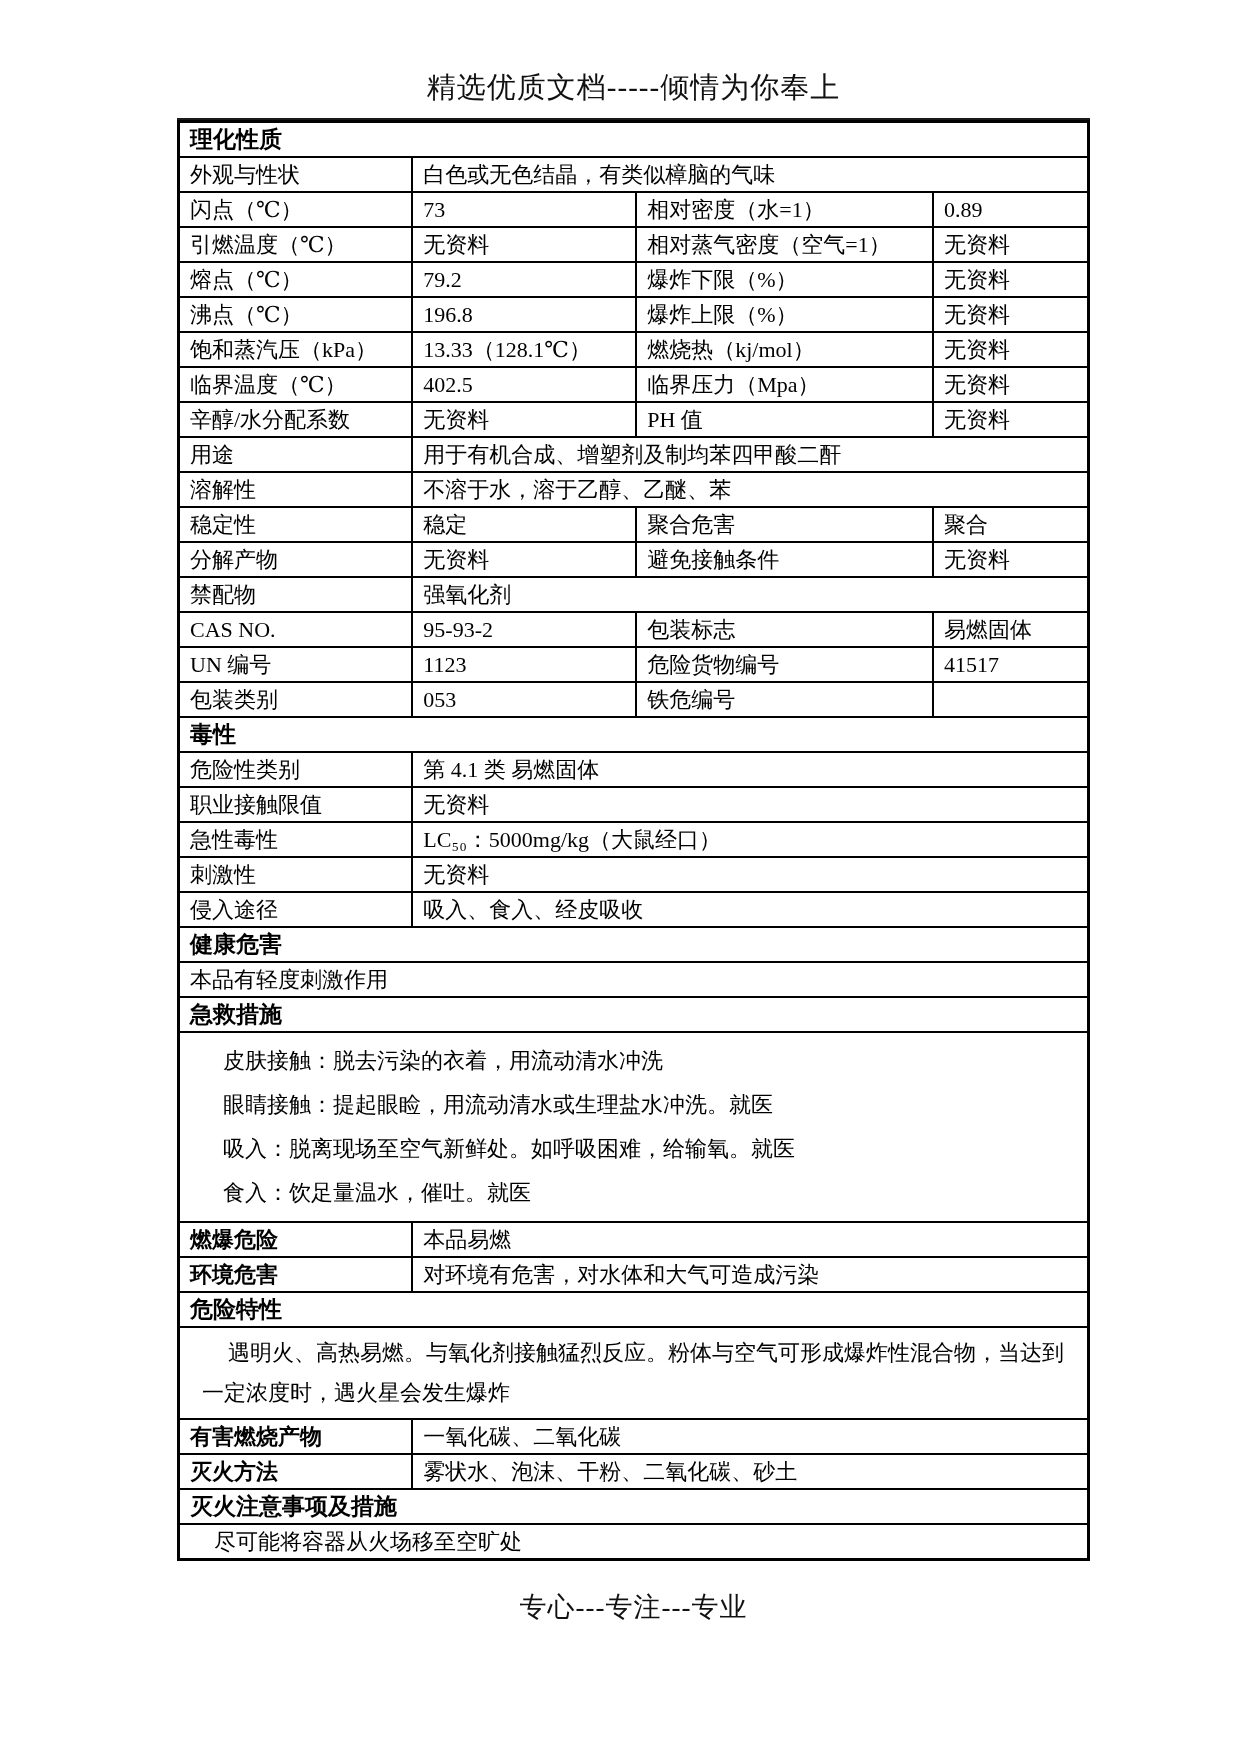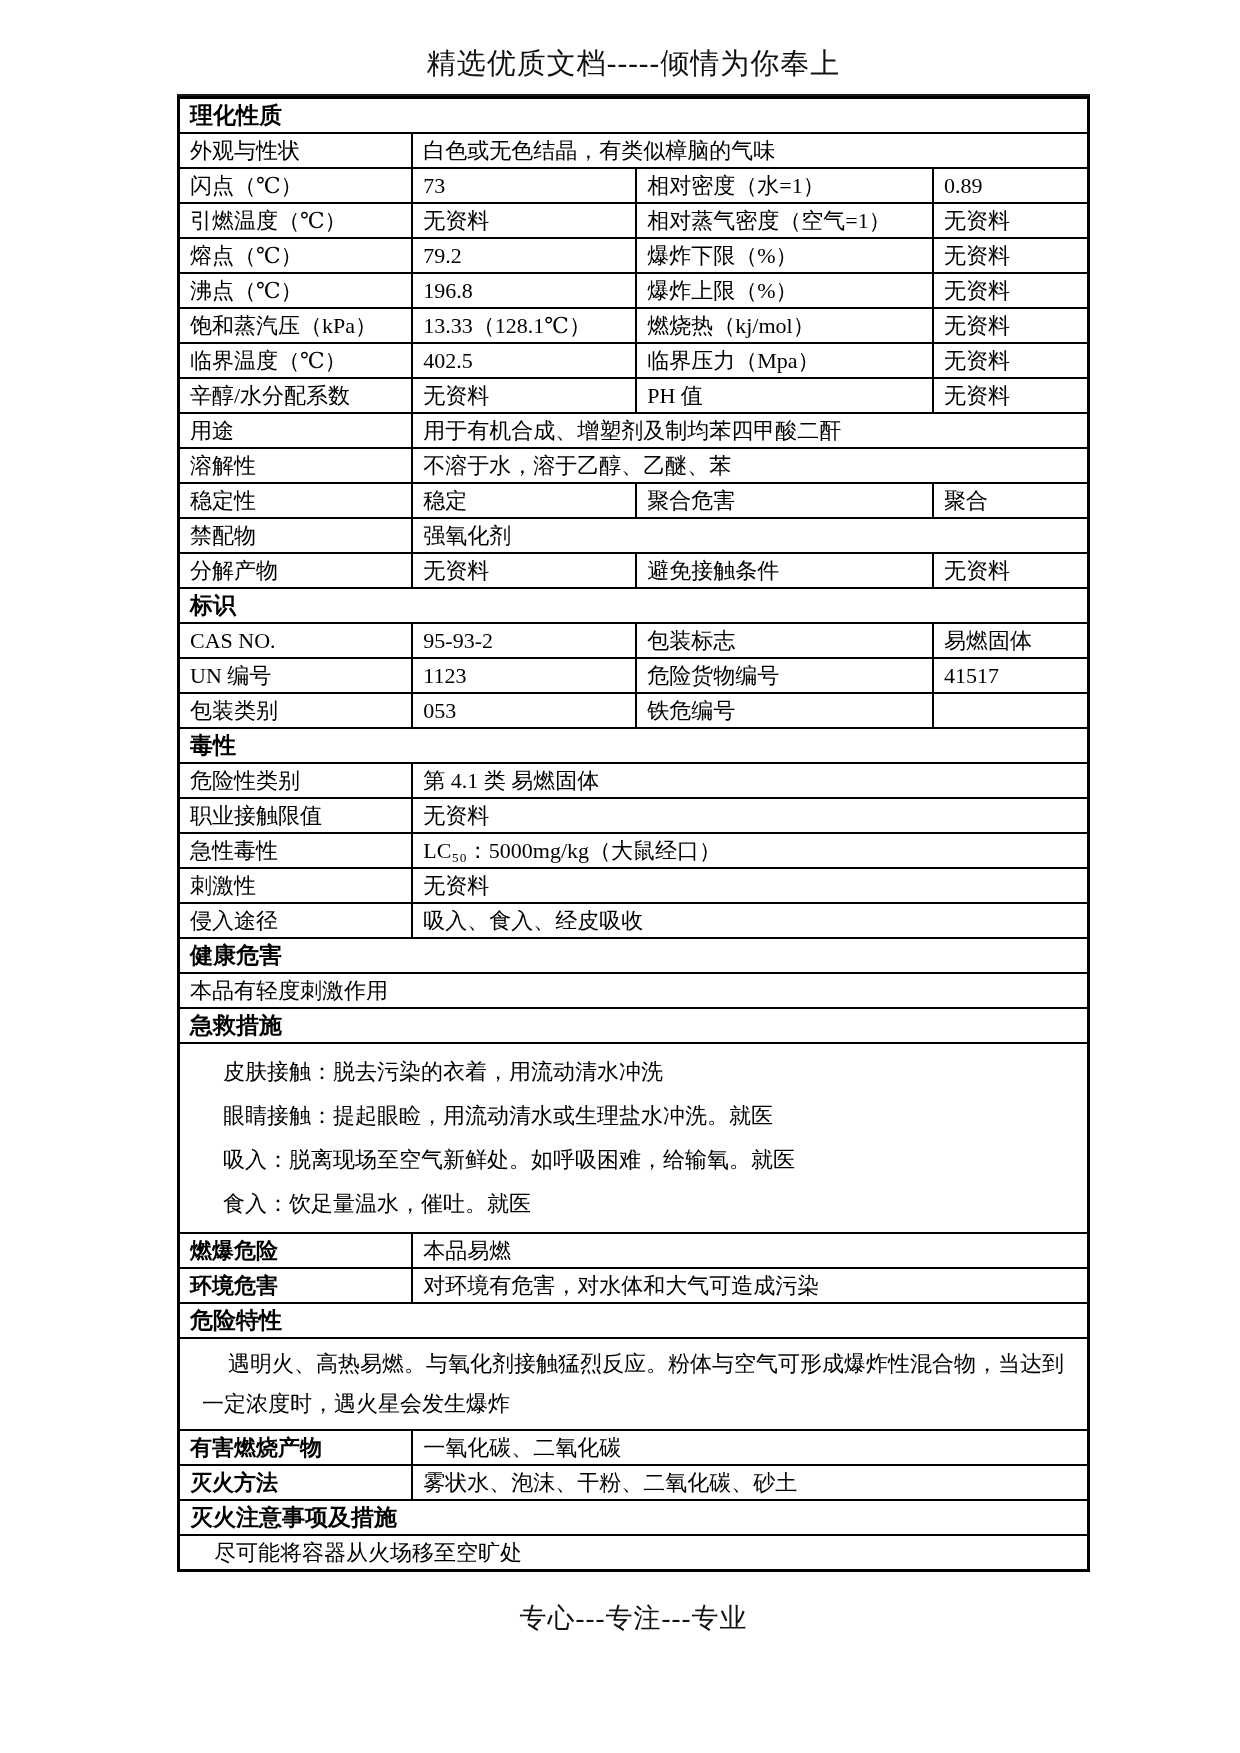--- a/index.html
+++ b/index.html
@@ -14,21 +14,21 @@
     width: 1240px;
     height: 1753px;
     background: #ffffff;
     overflow: hidden;
   }
   .content {
     width: 913px;
     margin-left: 177px;
   }
   .doc-header {
-    padding-top: 44px;
+    padding-top: 68px;
     border-bottom: 2px solid #1a1a1a;
     padding-bottom: 10px;
     text-align: center;
   }
   .doc-header-text {
     font-size: 29px;
     letter-spacing: 1px;
     color: #111111;
   }
   .doc-title {
@@ -170,31 +170,28 @@
             <td class="cell label">溶解性</td>
             <td colspan="3" class="cell">不溶于水，溶于乙醇、乙醚、苯</td>
           </tr>
           <tr>
             <td class="cell label">稳定性</td>
             <td class="cell">稳定</td>
             <td class="cell label2">聚合危害</td>
             <td class="cell">聚合</td>
           </tr>
           <tr>
+            <td class="cell label">分解产物</td>
+            <td class="cell">无资料</td>
+            <td class="cell label2">避免接触条件</td>
+            <td class="cell">无资料</td>
+          </tr>
+          <tr>
             <td class="cell label">禁配物</td>
             <td colspan="3" class="cell">强氧化剂</td>
-          </tr>
-          <tr>
-            <td class="cell label">分解产物</td>
-            <td class="cell">无资料</td>
-            <td class="cell label2">避免接触条件</td>
-            <td class="cell">无资料</td>
-          </tr>
-          <tr>
-            <td colspan="4" class="cell section">标识</td>
           </tr>
           <tr>
             <td class="cell label">CAS NO.</td>
             <td class="cell">95-93-2</td>
             <td class="cell label2">包装标志</td>
             <td class="cell">易燃固体</td>
           </tr>
           <tr>
             <td class="cell label">UN 编号</td>
             <td class="cell">1123</td>

